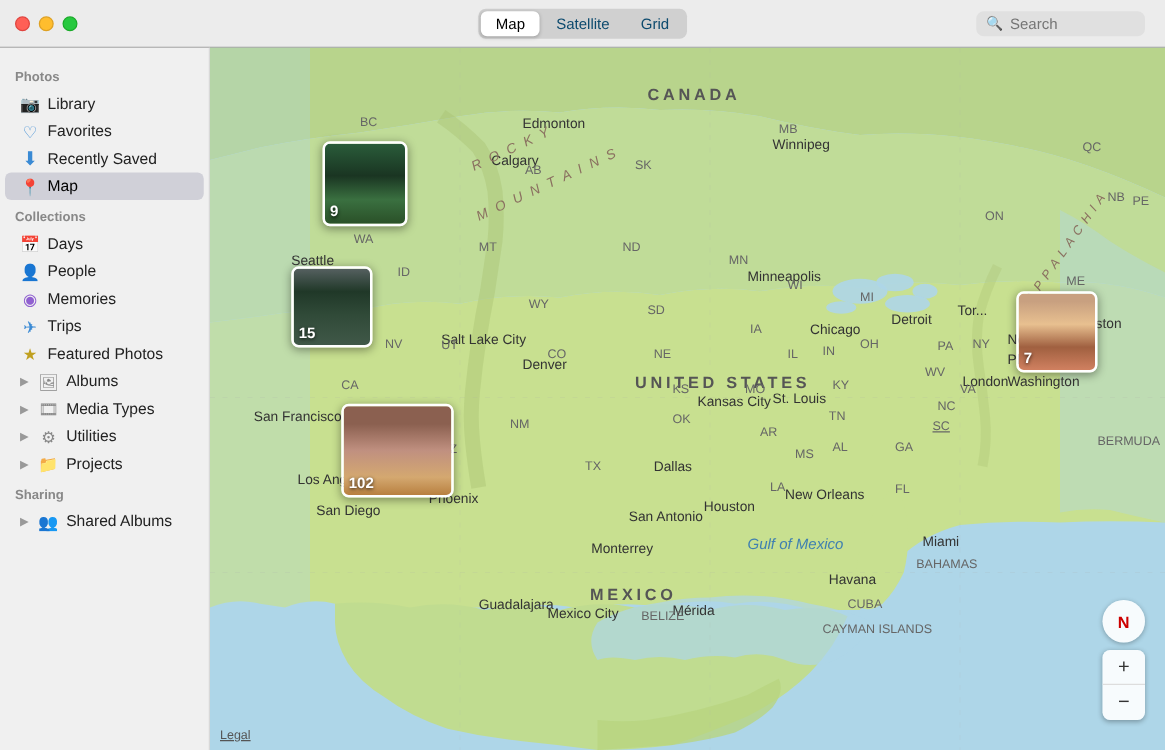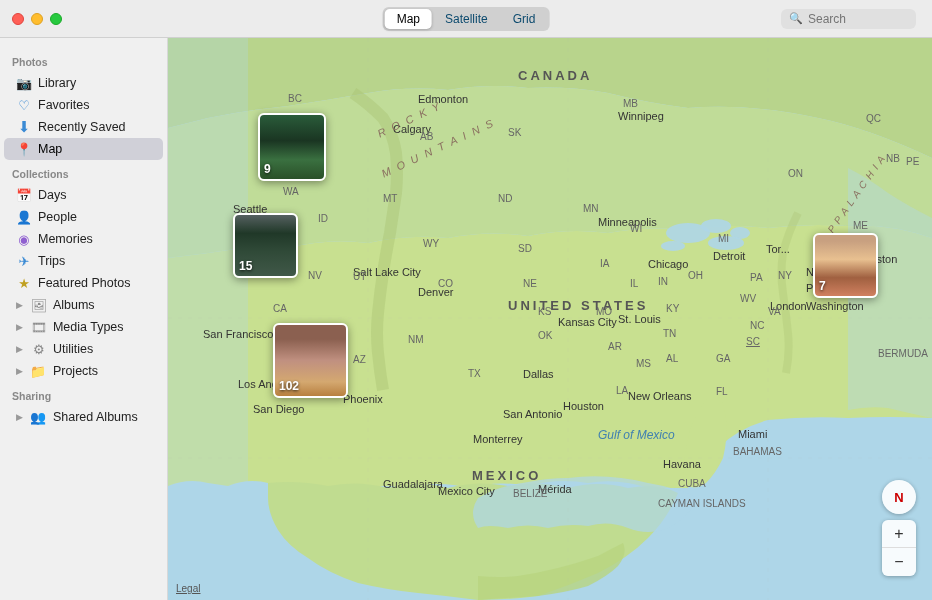--- a/index.html
+++ b/index.html
@@ -535,33 +535,33 @@
         <div class="map-label state" style="top: 268px; left: 600px;">VA</div>
         <div class="map-label state" style="top: 282px; left: 582px;">NC</div>
         <div class="map-label state" style="top: 298px; left: 578px; text-decoration: underline;">SC</div>
         <div class="map-label state" style="top: 315px; left: 548px;">GA</div>
         <div class="map-label state" style="top: 348px; left: 548px;">FL</div>
         <div class="map-label state" style="top: 255px; left: 572px;">WV</div>
         <div class="map-label state" style="top: 234px; left: 582px;">PA</div>
         <div class="map-label state" style="top: 210px; left: 610px; margin-top: 22px;">NY</div>
         <div class="map-label state" style="top: 198px; left: 660px;">VT</div>
         <div class="map-label state" style="top: 182px; left: 685px;">ME</div>
-        <div class="map-label state" style="top: 195px; left: 534px; padding-left: 16px;">MI</div>
+        <div class="map-label state" style="top: 195px; left: 504px; padding-left: 16px;">MI</div>
       </div>
 
     <div id="photo-pins-container">
         <div class="photo-pin pin-forest" style="top: 75px; left: 90px; width: 68px; height: 68px;">
           <div style="position: absolute; inset: 0px; opacity: 0.3;"></div>
           <div class="photo-pin-label">9</div>
         </div>
         <div class="photo-pin pin-coast" style="top: 175px; left: 65px; width: 65px; height: 65px;">
           <div style="position: absolute; inset: 0px; opacity: 0.3;"></div>
           <div class="photo-pin-label">15</div>
         </div>
-        <div class="photo-pin pin-person" style="top: 285px; left: 105px; width: 75px; height: 75px;">
+        <div class="photo-pin pin-person" style="top: 285px; left: 105px; width: 90px; height: 75px;">
           <div style="position: absolute; inset: 0px; opacity: 0.3;"></div>
           <div class="photo-pin-label">102</div>
         </div>
         <div class="photo-pin pin-couple" style="top: 195px; left: 645px; width: 65px; height: 65px;">
           <div style="position: absolute; inset: 0px; opacity: 0.3;"></div>
           <div class="photo-pin-label">7</div>
         </div>
       </div>
 
     <div class="map-controls">

